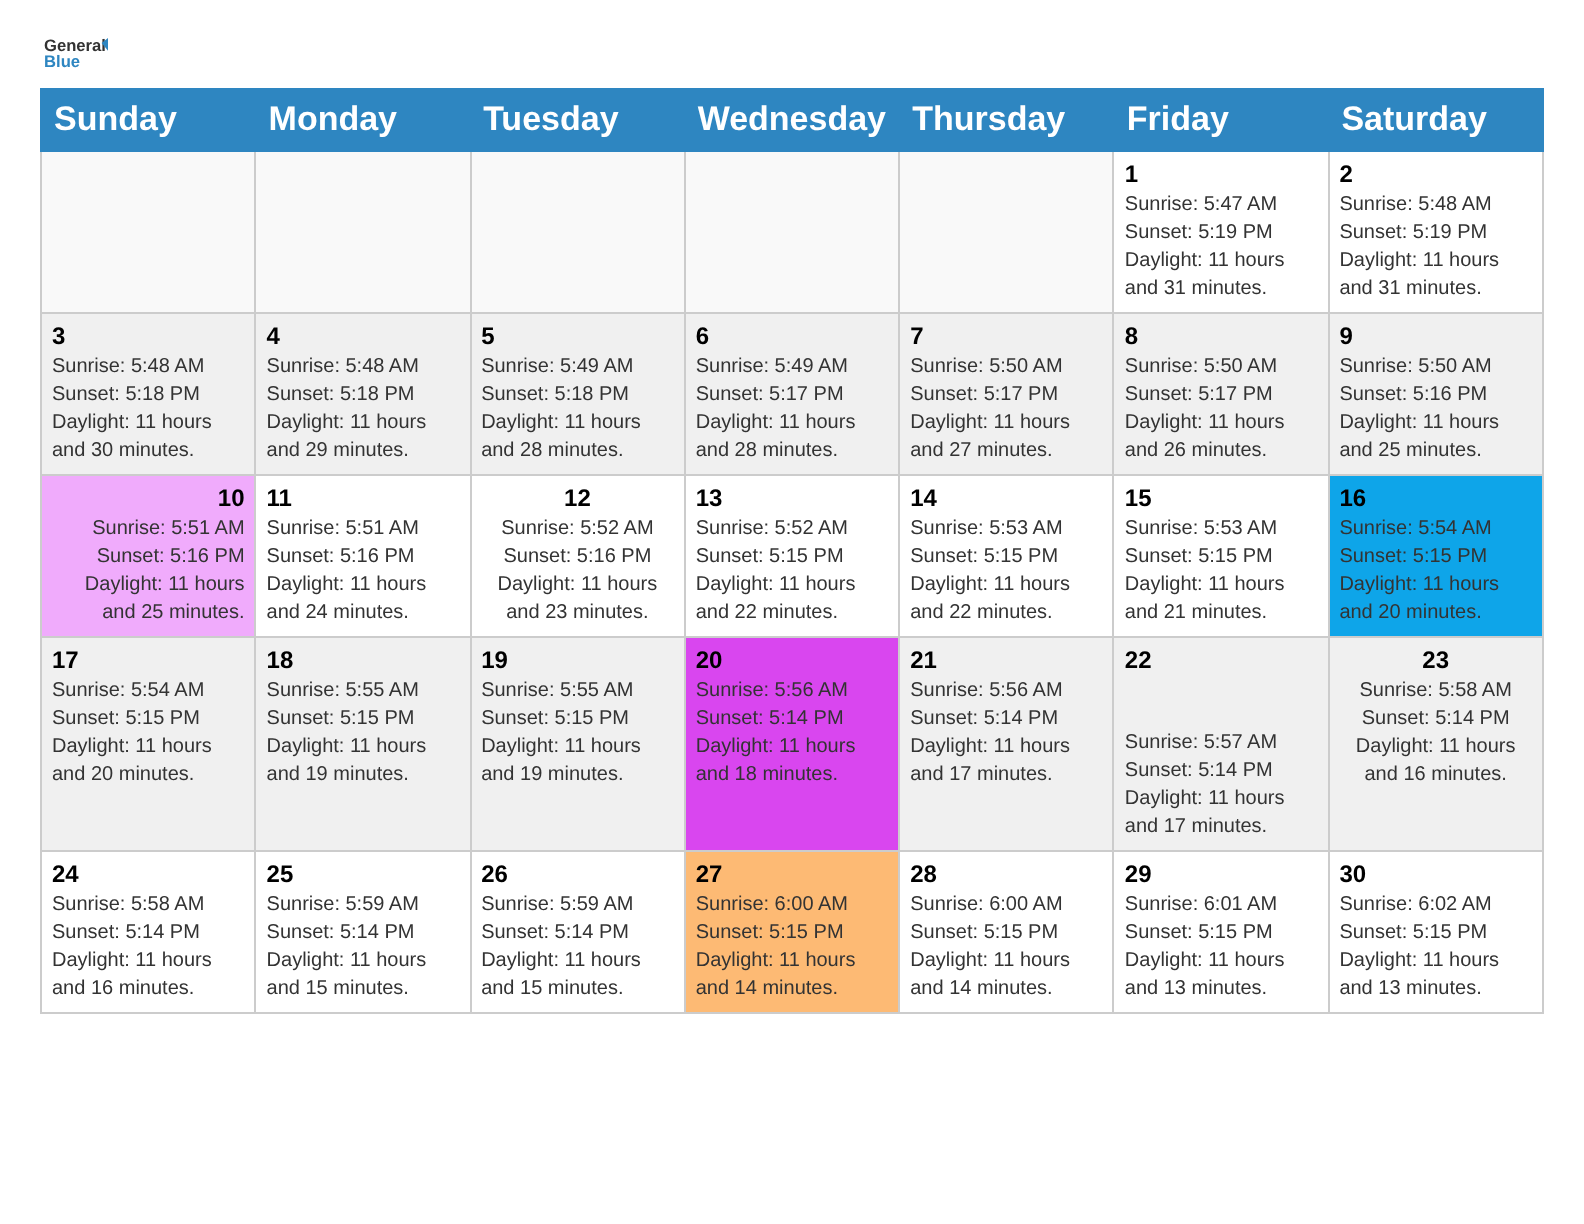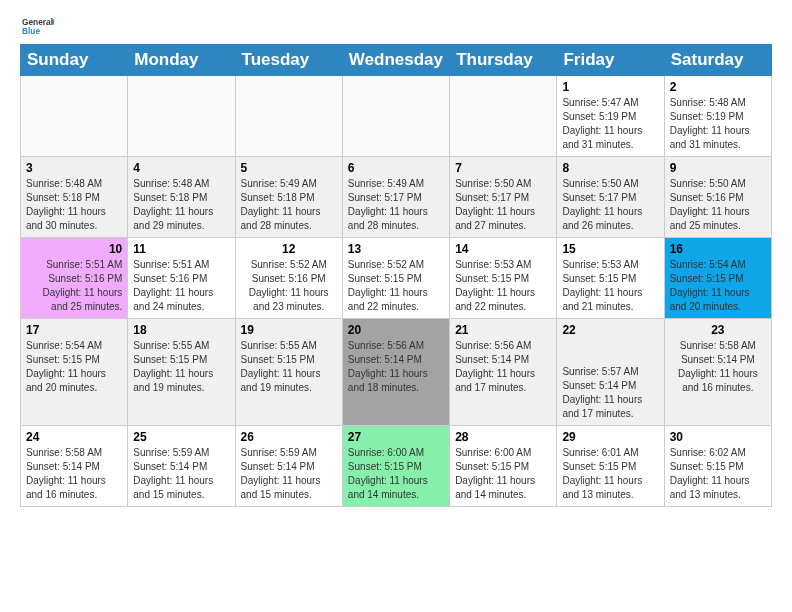--- a/index.html
+++ b/index.html
@@ -251,21 +251,21 @@
 Daylight: 11 hours
 and 19 minutes.</div>
         </td>
         <td style="background: rgb(240, 240, 240);">
           <span class="day-num">19</span>
           <div class="day-info" style="white-space: pre-line;">Sunrise: 5:55 AM
 Sunset: 5:15 PM
 Daylight: 11 hours
 and 19 minutes.</div>
         </td>
-        <td style="background: #a3a3a3;">
+        <td style="background: #d946ef;">
           <span class="day-num">20</span>
           <div class="day-info" style="white-space: pre-line;">Sunrise: 5:56 AM
 Sunset: 5:14 PM
 Daylight: 11 hours
 and 18 minutes.</div>
         </td>
         <td style="background: rgb(240, 240, 240);">
           <span class="day-num">21</span>
           <div class="day-info" style="white-space: pre-line;">Sunrise: 5:56 AM
 Sunset: 5:14 PM
@@ -302,21 +302,21 @@
 Daylight: 11 hours
 and 15 minutes.</div>
         </td>
         <td style="background: rgb(255, 255, 255);">
           <span class="day-num">26</span>
           <div class="day-info" style="white-space: pre-line;">Sunrise: 5:59 AM
 Sunset: 5:14 PM
 Daylight: 11 hours
 and 15 minutes.</div>
         </td>
-        <td style="background: #86efac;">
+        <td style="background: #fdba74;">
           <span class="day-num">27</span>
           <div class="day-info" style="white-space: pre-line;">Sunrise: 6:00 AM
 Sunset: 5:15 PM
 Daylight: 11 hours
 and 14 minutes.</div>
         </td>
         <td style="background: rgb(255, 255, 255);">
           <span class="day-num">28</span>
           <div class="day-info" style="white-space: pre-line;">Sunrise: 6:00 AM
 Sunset: 5:15 PM

